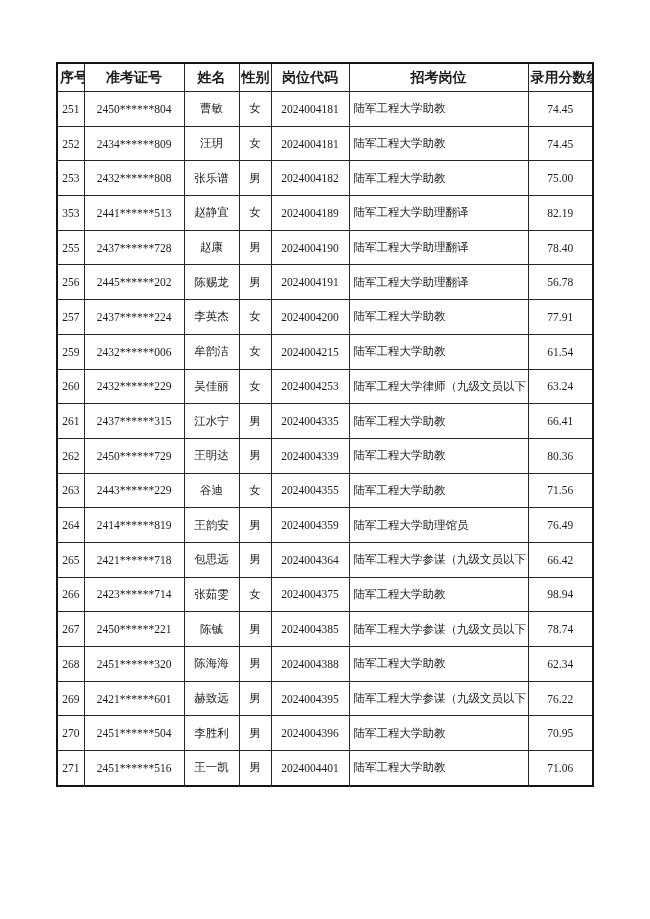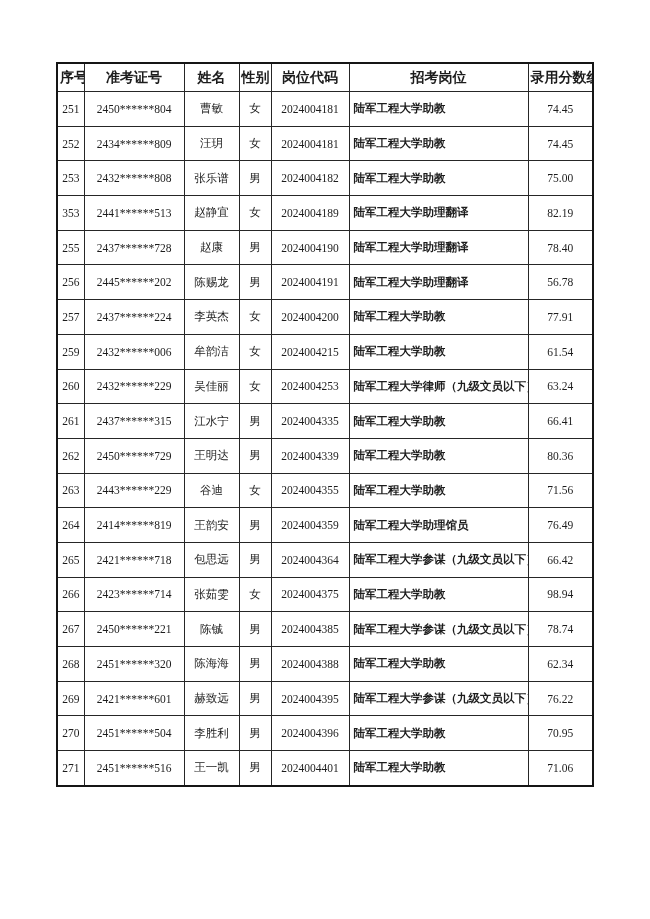--- a/index.html
+++ b/index.html
@@ -41,21 +41,20 @@
     font-size: 14px;
   }
   table.score-table td {
     height: 33.7px;
     font-weight: normal;
   }
   
   table.score-table td.col-position {
     text-align: left;
     padding-left: 4px;
-    font-weight: bold;
   }
   col.c-no        { width: 27px; }
   col.c-ticket    { width: 100px; }
   col.c-name      { width: 55px; }
   col.c-gender    { width: 32px; }
   col.c-code      { width: 78px; }
   col.c-position  { width: 179px; }
   col.c-score     { width: 65px; }
 </style>
 </head>

